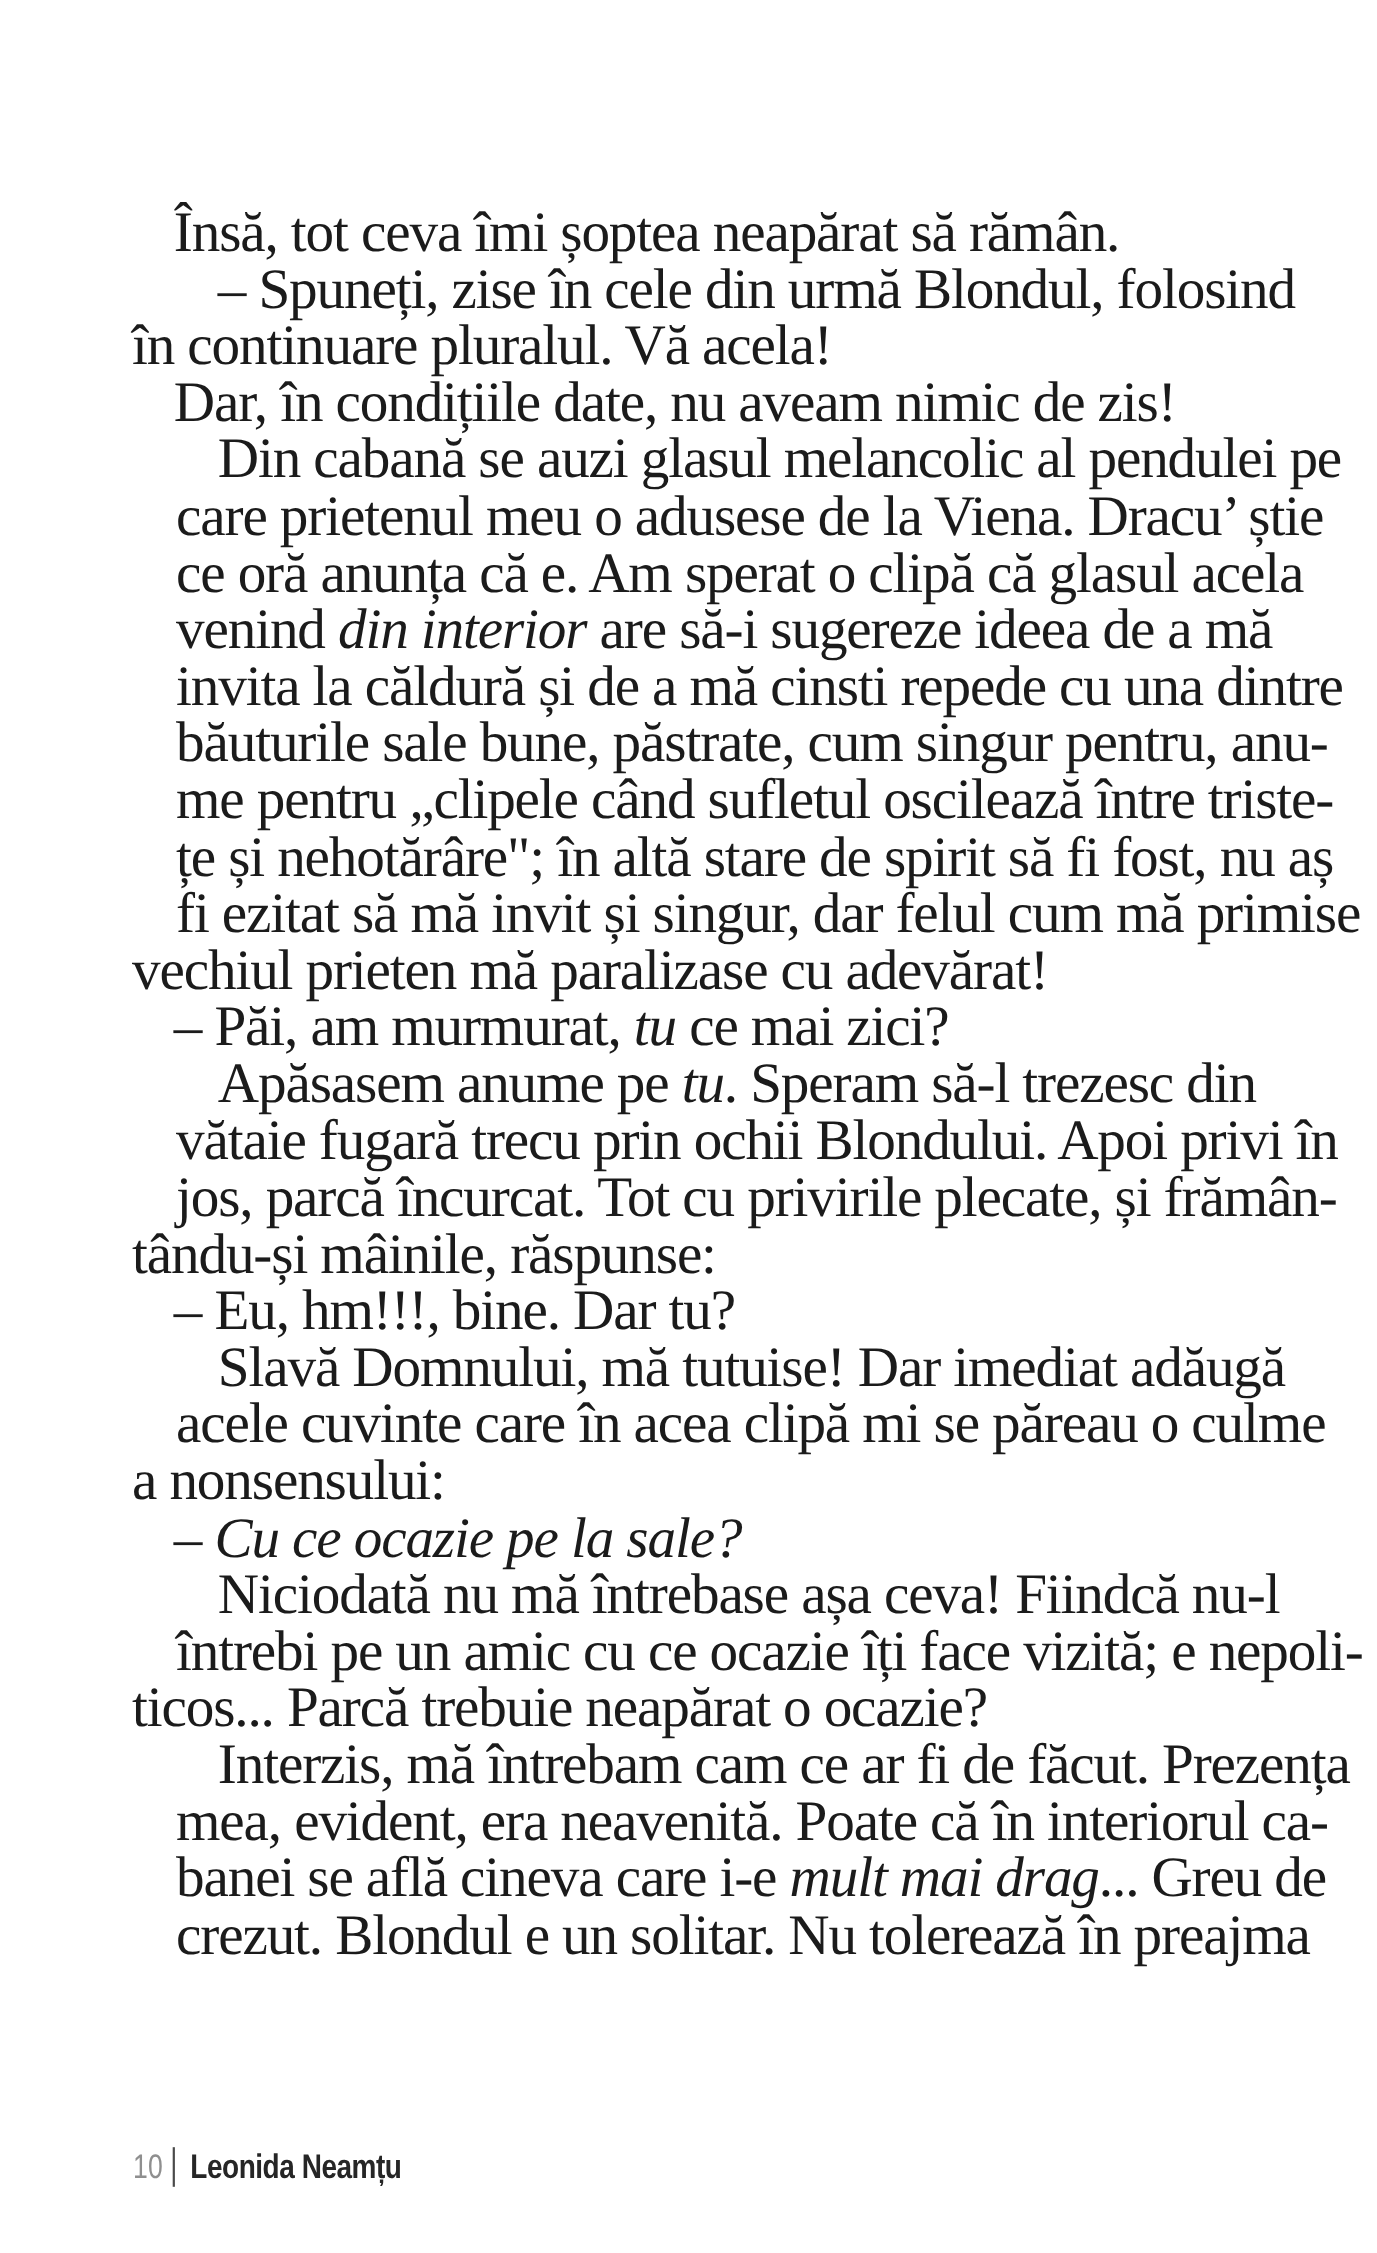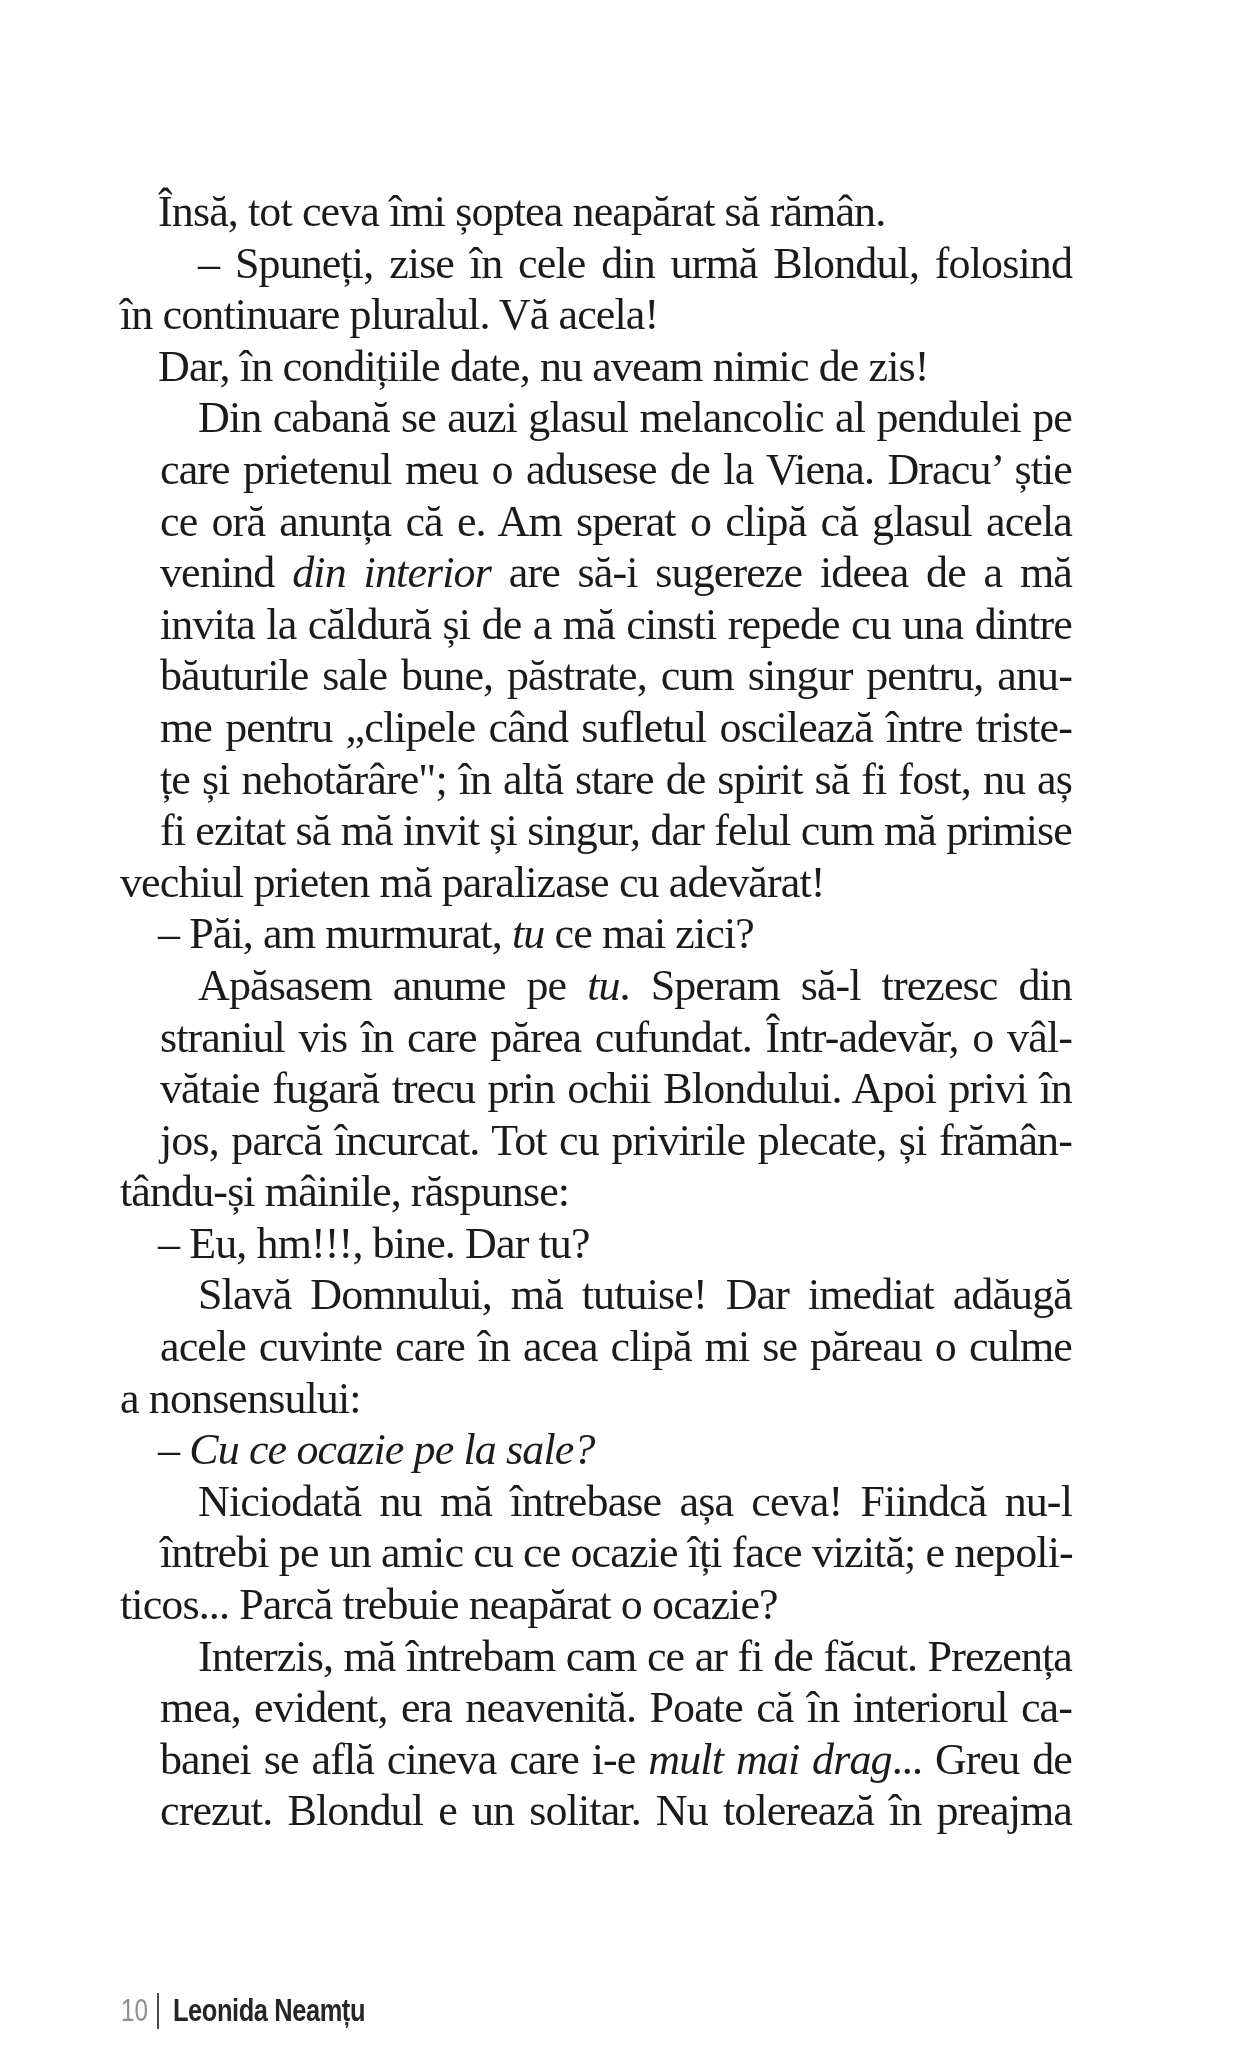--- a/index.html
+++ b/index.html
@@ -12,21 +12,21 @@
     background: #ffffff;
     position: relative;
     overflow: hidden;
     font-family: "Liberation Serif", serif;
   }
   .text-block {
     position: absolute;
     left: 120px;
     top: 186px;
     width: 952px;
-    font-size: 44px;
+    font-size: 52px;
     line-height: 51.6px;
     letter-spacing: -0.02em;
     color: #1b1b1b;
   }
   .line {
     white-space: nowrap;
     text-align: left;
   }
   .line.justify {
     text-align: justify;
@@ -35,21 +35,21 @@
   }
   .line.indent {
     padding-left: 38px;
   }
   .italic {
     font-style: italic;
   }
   .footer {
     position: absolute;
     left: 121px;
-    top: 1993px;
+    top: 1952px;
     display: flex;
     align-items: center;
     font-family: "Liberation Sans", sans-serif;
   }
   .page-num {
     font-size: 31px;
     font-weight: normal;
     display: inline-block;
     transform: scaleX(0.78);
     transform-origin: left center;
@@ -84,21 +84,20 @@
     <div class="line justify"><span>ce oră anunța că e. Am sperat o clipă că glasul acela</span></div>
     <div class="line justify"><span>venind </span><span class="italic">din interior</span><span> are să-i sugereze ideea de a mă</span></div>
     <div class="line justify"><span>invita la căldură și de a mă cinsti repede cu una dintre</span></div>
     <div class="line justify"><span>băuturile sale bune, păstrate, cum singur pentru, anu-</span></div>
     <div class="line justify"><span>me pentru „clipele când sufletul oscilează între triste-</span></div>
     <div class="line justify"><span>țe și nehotărâre"; în altă stare de spirit să fi fost, nu aș</span></div>
     <div class="line justify"><span>fi ezitat să mă invit și singur, dar felul cum mă primise</span></div>
     <div class="line"><span>vechiul prieten mă paralizase cu adevărat!</span></div>
     <div class="line indent"><span>– Păi, am murmurat, </span><span class="italic">tu</span><span> ce mai zici?</span></div>
     <div class="line justify indent"><span>Apăsasem anume pe </span><span class="italic">tu</span><span>. Speram să-l trezesc din</span></div>
-    <div class="line justify"><span>straniul vis în care părea cufundat. Într-adevăr, o vâl-</span></div>
     <div class="line justify"><span>vătaie fugară trecu prin ochii Blondului. Apoi privi în</span></div>
     <div class="line justify"><span>jos, parcă încurcat. Tot cu privirile plecate, și frămân-</span></div>
     <div class="line"><span>tându-și mâinile, răspunse:</span></div>
     <div class="line indent"><span>– Eu, hm!!!, bine. Dar tu?</span></div>
     <div class="line justify indent"><span>Slavă Domnului, mă tutuise! Dar imediat adăugă</span></div>
     <div class="line justify"><span>acele cuvinte care în acea clipă mi se păreau o culme</span></div>
     <div class="line"><span>a nonsensului:</span></div>
     <div class="line indent"><span>– </span><span class="italic">Cu ce ocazie pe la sale?</span></div>
     <div class="line justify indent"><span>Niciodată nu mă întrebase așa ceva! Fiindcă nu-l</span></div>
     <div class="line justify"><span>întrebi pe un amic cu ce ocazie îți face vizită; e nepoli-</span></div>

